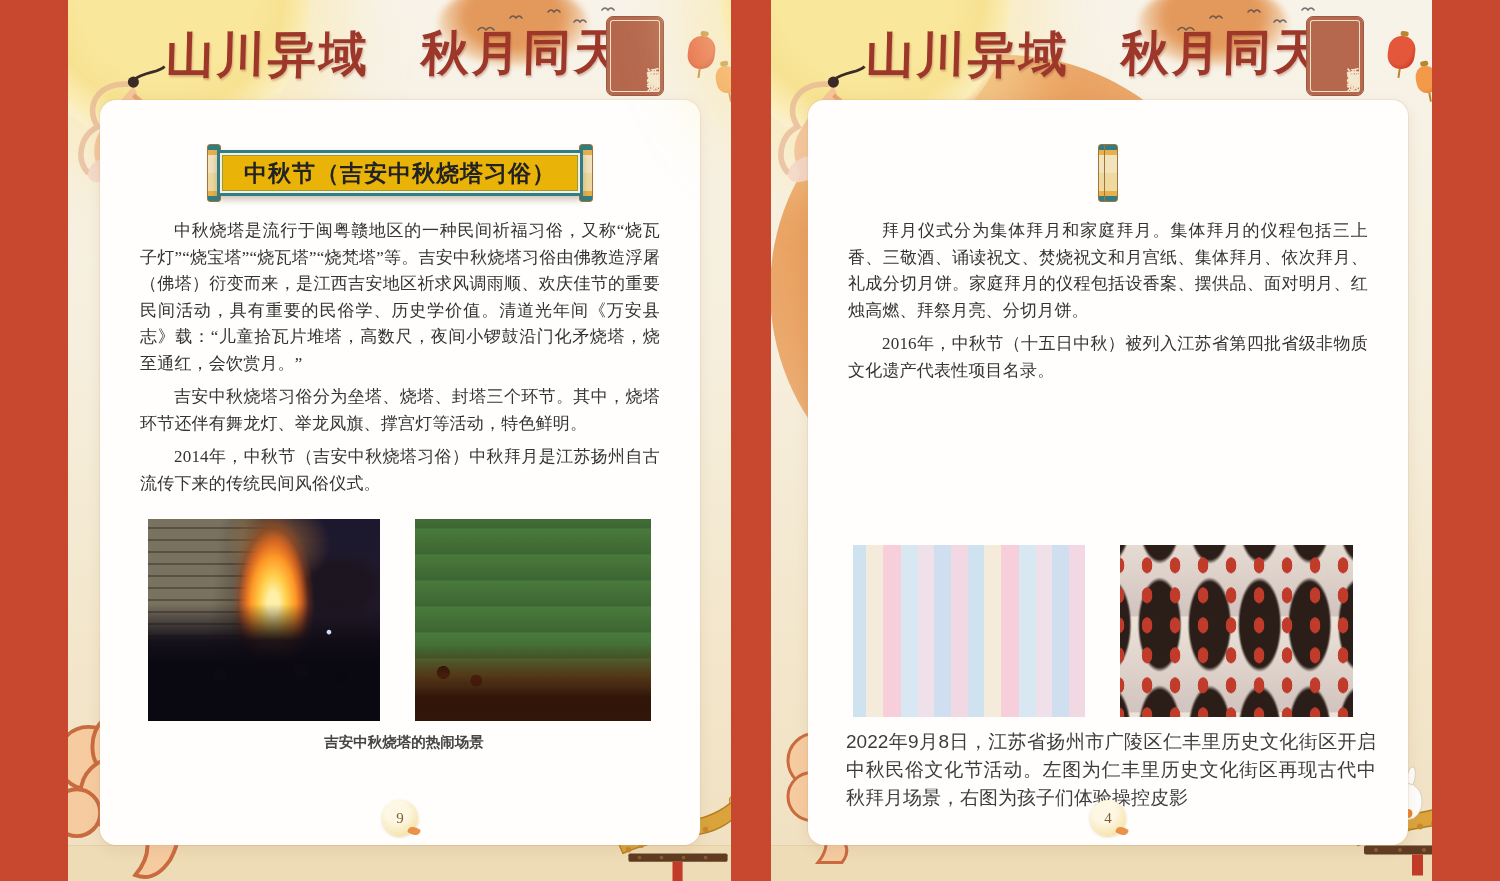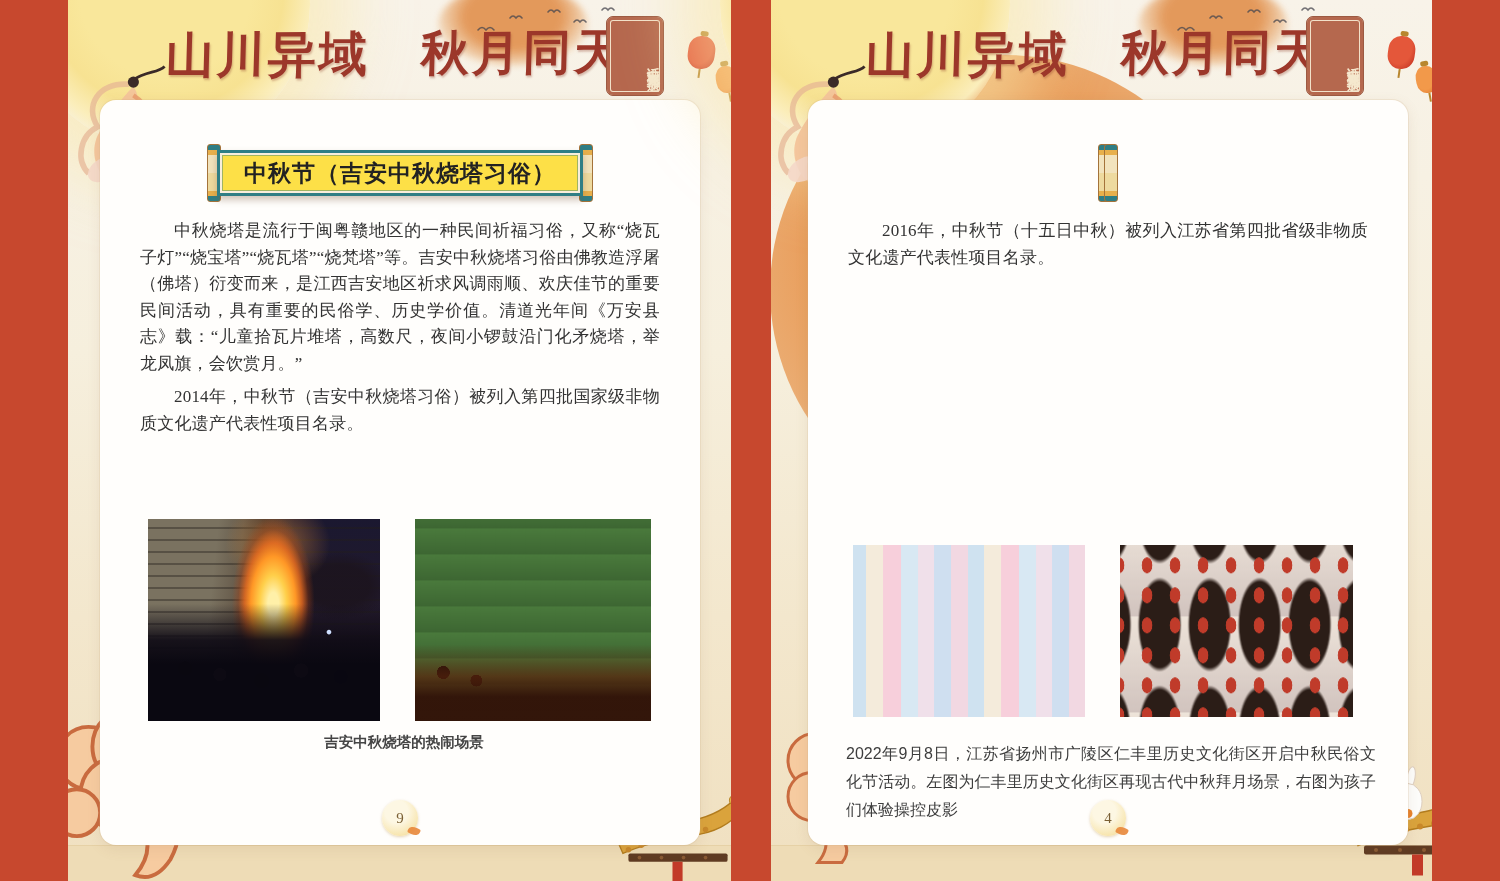--- a/index.html
+++ b/index.html
@@ -52,21 +52,21 @@
     box-shadow:0 0 0 1px rgba(205,170,130,0.18), 0 4px 14px rgba(150,110,70,0.12);}
   .panel-a .card{left:100px;}
   .panel-b .card{left:58px;}
   
   .scroll-banner{position:absolute;top:44px;left:50%;transform:translateX(-50%);display:flex;align-items:center;z-index:6;}
   .roller{width:14px;height:58px;border-radius:3px;border:1px solid #a4733a;box-sizing:border-box;
     background:linear-gradient(180deg,#2f7e85 0 9%,#e8b04c 9% 17%,#f2e3bd 17% 50%,#eeda9f 50% 83%,#e8b04c 83% 91%,#2f7e85 91% 100%);}
   .roller-left{margin-right:-4px;}
   .roller-right{margin-left:-4px;}
   .scroll-body{position:relative;z-index:2;height:46px;box-sizing:border-box;padding:0 24px;display:flex;align-items:center;
-    border:3px solid #2f7e85;background:#fde047;
+    border:3px solid #2f7e85;background:#eab308;
     box-shadow:inset 0 0 0 2px #f9eedb, inset 0 0 0 3px rgba(47,126,133,0.45), 0 4px 7px rgba(120,90,60,0.35);}
   .scroll-title{font-size:23px;font-weight:700;color:#222;letter-spacing:1px;white-space:nowrap;}
   
   .body-text{position:absolute;left:40px;right:40px;top:118px;}
   .body-text p{margin:0 0 7px;font-size:17px;line-height:26.5px;text-align:justify;text-indent:2em;color:#333;
     letter-spacing:.2px;}
   
   .photo{position:absolute;background-repeat:no-repeat;}
   .photo-a1{left:48px;top:419px;width:232px;height:202px;
     background:
@@ -129,21 +129,21 @@
       linear-gradient(#7f9fc9,#6888b4) 95% 34% / 24px 40px,
       radial-gradient(circle at 50% 50%, #ffe3a1 28%, rgba(255,220,140,0.3) 60%, rgba(255,220,140,0) 72%) 55% 0 / 70px 38px,
       radial-gradient(circle at 50% 50%, #ffdf9a 28%, rgba(255,215,130,0.25) 60%, rgba(255,215,130,0) 72%) 83% 0 / 56px 30px,
       radial-gradient(circle at 30% 80%, #3d5a3c 28%, rgba(61,90,60,0) 62%) 0 100% / 72px 60px,
       repeating-linear-gradient(90deg,#4a7a70 0 7px,#35605a 7px 10px,#93704a 10px 14px,#7a5a3a 14px 17px) 0 0 / 52px 100%,
       linear-gradient(100deg,#8a6548,#a87e58 45%,#6f513c);}
   
   .caption-center{position:absolute;left:0;right:0;top:633px;text-align:center;
     font-family:"Liberation Sans","DejaVu Sans",sans-serif;font-size:14.5px;font-weight:700;color:#454545;margin-left:8px;}
   .caption-justify{position:absolute;left:38px;right:32px;top:628px;text-align:justify;
-    font-family:"Liberation Sans","DejaVu Sans",sans-serif;font-size:16px;line-height:28px;color:#3d3d3d;margin-top:12px;}
+    font-family:"Liberation Sans","DejaVu Sans",sans-serif;font-size:19px;line-height:28px;color:#3d3d3d;}
   
   .page-circle{position:absolute;left:calc(50% - 18px);top:700px;width:36px;height:36px;border-radius:50%;
     background:radial-gradient(circle at 40% 32%,#fdf7e3 0 35%,#f8e7b4 70%,#f0d48e 100%);
     display:flex;align-items:center;justify-content:center;
     box-shadow:0 1px 3px rgba(190,150,80,0.4);}
   .page-circle::after{content:"";position:absolute;right:-2px;bottom:1px;width:12px;height:8px;border-radius:60% 20% 60% 20%;
     background:#e8873a;transform:rotate(25deg);opacity:.9;}
   .page-num{font-size:15px;color:#7a5f33;font-family:"Liberation Serif",serif;}
   
   .cloud-svg{position:absolute;z-index:2;}
@@ -231,22 +231,23 @@
 
     <article class="card">
       <div class="scroll-banner">
         <span class="roller roller-left"></span>
         <div class="scroll-body">
           <span class="scroll-title">中秋节（吉安中秋烧塔习俗）</span>
         </div>
         <span class="roller roller-right"></span>
       </div>
       <div class="body-text">
-        <p>中秋烧塔是流行于闽粤赣地区的一种民间祈福习俗，又称“烧瓦子灯”“烧宝塔”“烧瓦塔”“烧梵塔”等。吉安中秋烧塔习俗由佛教造浮屠（佛塔）衍变而来，是江西吉安地区祈求风调雨顺、欢庆佳节的重要民间活动，具有重要的民俗学、历史学价值。清道光年间《万安县志》载：“儿童拾瓦片堆塔，高数尺，夜间小锣鼓沿门化矛烧塔，举龙凤旗，会饮赏月。”</p>
-        <p>2014年，中秋节（吉安中秋烧塔习俗）被列入第四批国家级非物质文化遗产代表性项目名录。</p>
+        <p>中秋烧塔是流行于闽粤赣地区的一种民间祈福习俗，又称“烧瓦子灯”“烧宝塔”“烧瓦塔”“烧梵塔”等。吉安中秋烧塔习俗由佛教造浮屠（佛塔）衍变而来，是江西吉安地区祈求风调雨顺、欢庆佳节的重要民间活动，具有重要的民俗学、历史学价值。清道光年间《万安县志》载：“儿童拾瓦片堆塔，高数尺，夜间小锣鼓沿门化矛烧塔，烧至通红，会饮赏月。”</p>
+        <p>吉安中秋烧塔习俗分为垒塔、烧塔、封塔三个环节。其中，烧塔环节还伴有舞龙灯、举龙凤旗、撑宫灯等活动，特色鲜明。</p>
+        <p>2014年，中秋节（吉安中秋烧塔习俗）中秋拜月是江苏扬州自古流传下来的传统民间风俗仪式。</p>
       </div>
       <div class="photo photo-a1" title="夜晚人群围观吉安中秋烧塔"></div>
       <div class="photo photo-a2" title="烧塔烈焰火星四溅的场景"></div>
       <div class="caption-center">吉安中秋烧塔的热闹场景</div>
       <div class="page-circle">
         <span class="page-num">9</span>
       </div>
     </article>
   </section>
 
@@ -318,20 +319,21 @@
         </g>
       <rect x="64" y="89" width="11" height="21" fill="#c23a28"></rect>
     </svg>
 
     <article class="card">
       <div class="scroll-banner">
         <span class="roller roller-left"></span>
         <span class="roller roller-right"></span>
       </div>
       <div class="body-text">
+        <p>拜月仪式分为集体拜月和家庭拜月。集体拜月的仪程包括三上香、三敬酒、诵读祝文、焚烧祝文和月宫纸、集体拜月、依次拜月、礼成分切月饼。家庭拜月的仪程包括设香案、摆供品、面对明月、红烛高燃、拜祭月亮、分切月饼。</p>
         <p>2016年，中秋节（十五日中秋）被列入江苏省第四批省级非物质文化遗产代表性项目名录。</p>
       </div>
       <div class="photo photo-b1" title="仁丰里历史文化街区再现古代中秋拜月场景"></div>
       <div class="photo photo-b2" title="孩子们体验操控皮影"></div>
       <div class="caption-justify">2022年9月8日，江苏省扬州市广陵区仁丰里历史文化街区开启中秋民俗文化节活动。左图为仁丰里历史文化街区再现古代中秋拜月场景，右图为孩子们体验操控皮影</div>
       <div class="page-circle">
         <span class="page-num">4</span>
       </div>
     </article>
   </section>

